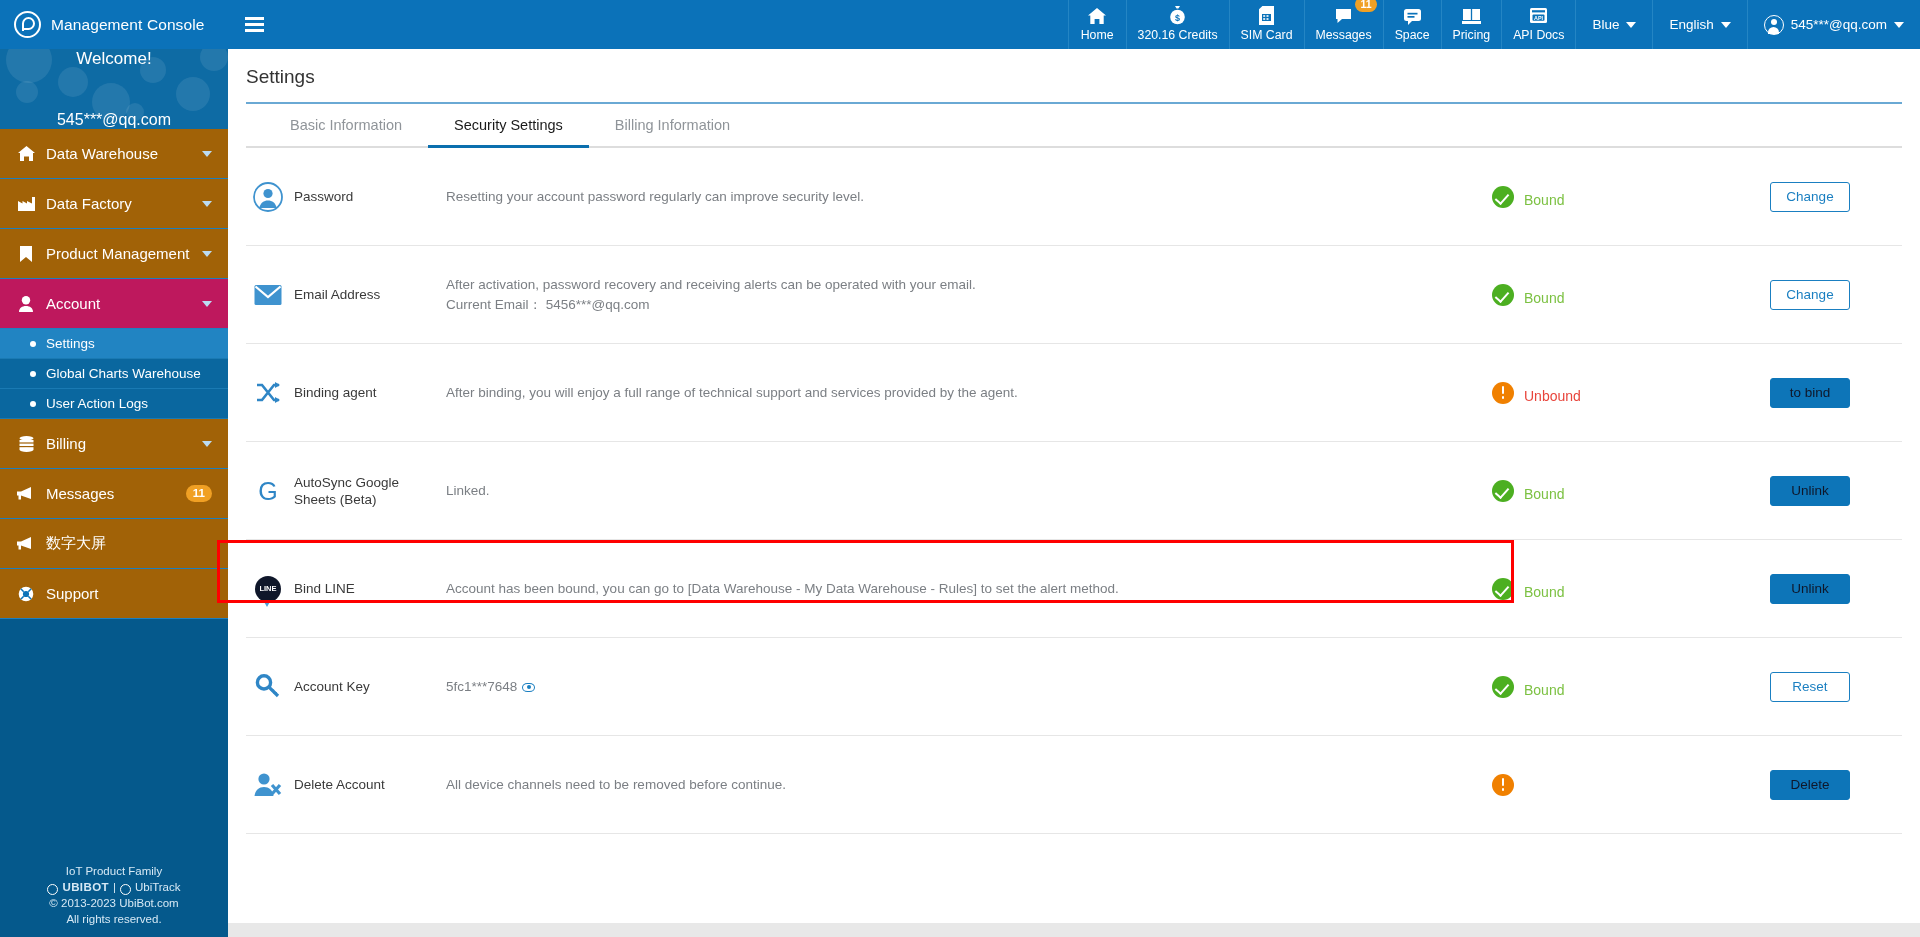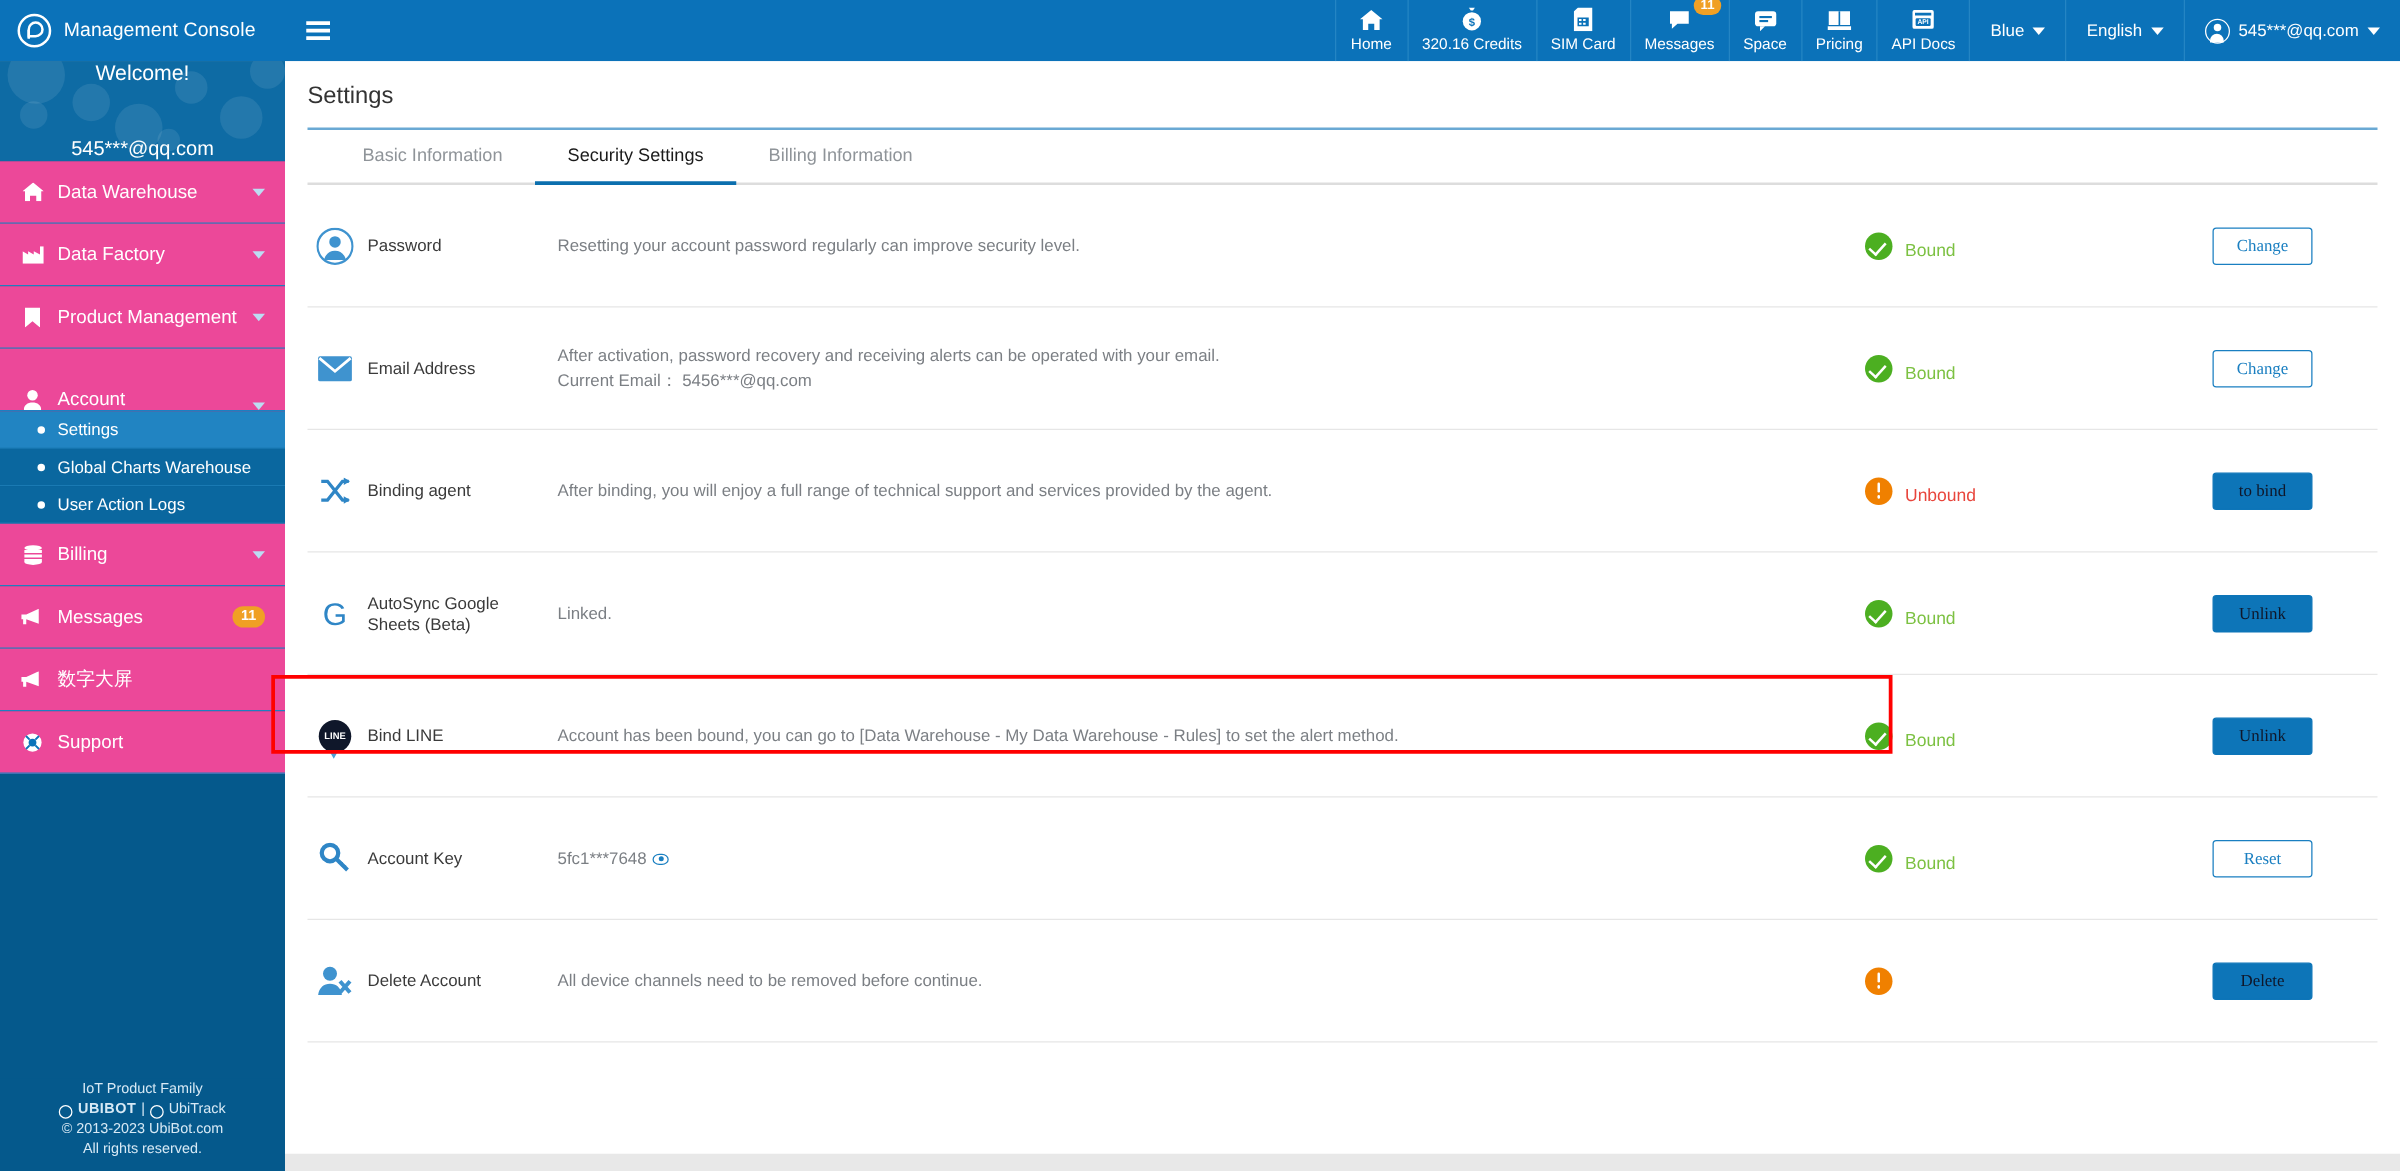--- a/index.html
+++ b/index.html
@@ -106,24 +106,24 @@
     display: flex; flex-direction: column; justify-content: space-between;
     position: relative; overflow: hidden; flex: 0 0 80px;
   }
   .welcome .bub { position: absolute; border-radius: 50%; background: rgba(255,255,255,.09); }
   .welcome .wl1 { font-size: 17px; position: relative; z-index: 2; margin-bottom: 3px;}
   .welcome .wl2 { font-size: 16px; position: relative; z-index: 2; }
 
   .nav-item {
     height: 50px; display: flex; align-items: center;
     padding: 0 16px 0 15px; color: #ffffff; font-size: 15px;
-    background: #ec4899; border-bottom: 1px solid #1d7fc0;
+    background: #a16207; border-bottom: 1px solid #1d7fc0;
     cursor: pointer; position: relative; flex: 0 0 50px;
   }
-  .nav-item.active-parent { background: #ec4899; align-items: flex-end; }
+  .nav-item.active-parent { background: #be185d; }
   .nav-ico {
     width: 22px; flex: 0 0 22px; display: flex; align-items: center; justify-content: center;
     margin-right: 9px; color: #fff;
   }
   .nav-label { flex: 1; white-space: nowrap; }
   .chev {
     width: 0; height: 0; border-left: 5px solid transparent;
     border-right: 5px solid transparent; border-top: 6px solid #bcdcf2;
     margin-left: 4px;
   }
@@ -222,21 +222,21 @@
   }
   .ic-warn::after {
     content: ""; position: absolute; left: 9.6px; top: 14.5px;
     width: 2.8px; height: 2.8px; background: #fff; border-radius: 50%;
   }
   .r-action { width: 150px; flex: 0 0 150px; display: flex; justify-content: flex-end; padding-right: 52px; }
   .btn {
     min-width: 80px; height: 30px; font-size: 13.5px; border-radius: 3px;
     display: inline-flex; align-items: center; justify-content: center;
     cursor: pointer; padding: 0 14px; white-space: nowrap;
-    font-family: Liberation Serif, serif;
+    font-family: Liberation Sans, sans-serif;
     text-align: right;
   }
   .btn-outline { border: 1px solid #1a7fc1; color: #1a7fc1; background: #ffffff; }
   .btn-solid { border: 1px solid #0d75b8; color: #0f172a; background: #0d75b8; }
 
   .highlight-box {
     position: absolute; border: 3px solid #ff0000;
     pointer-events: none; z-index: 5;
   }
 

